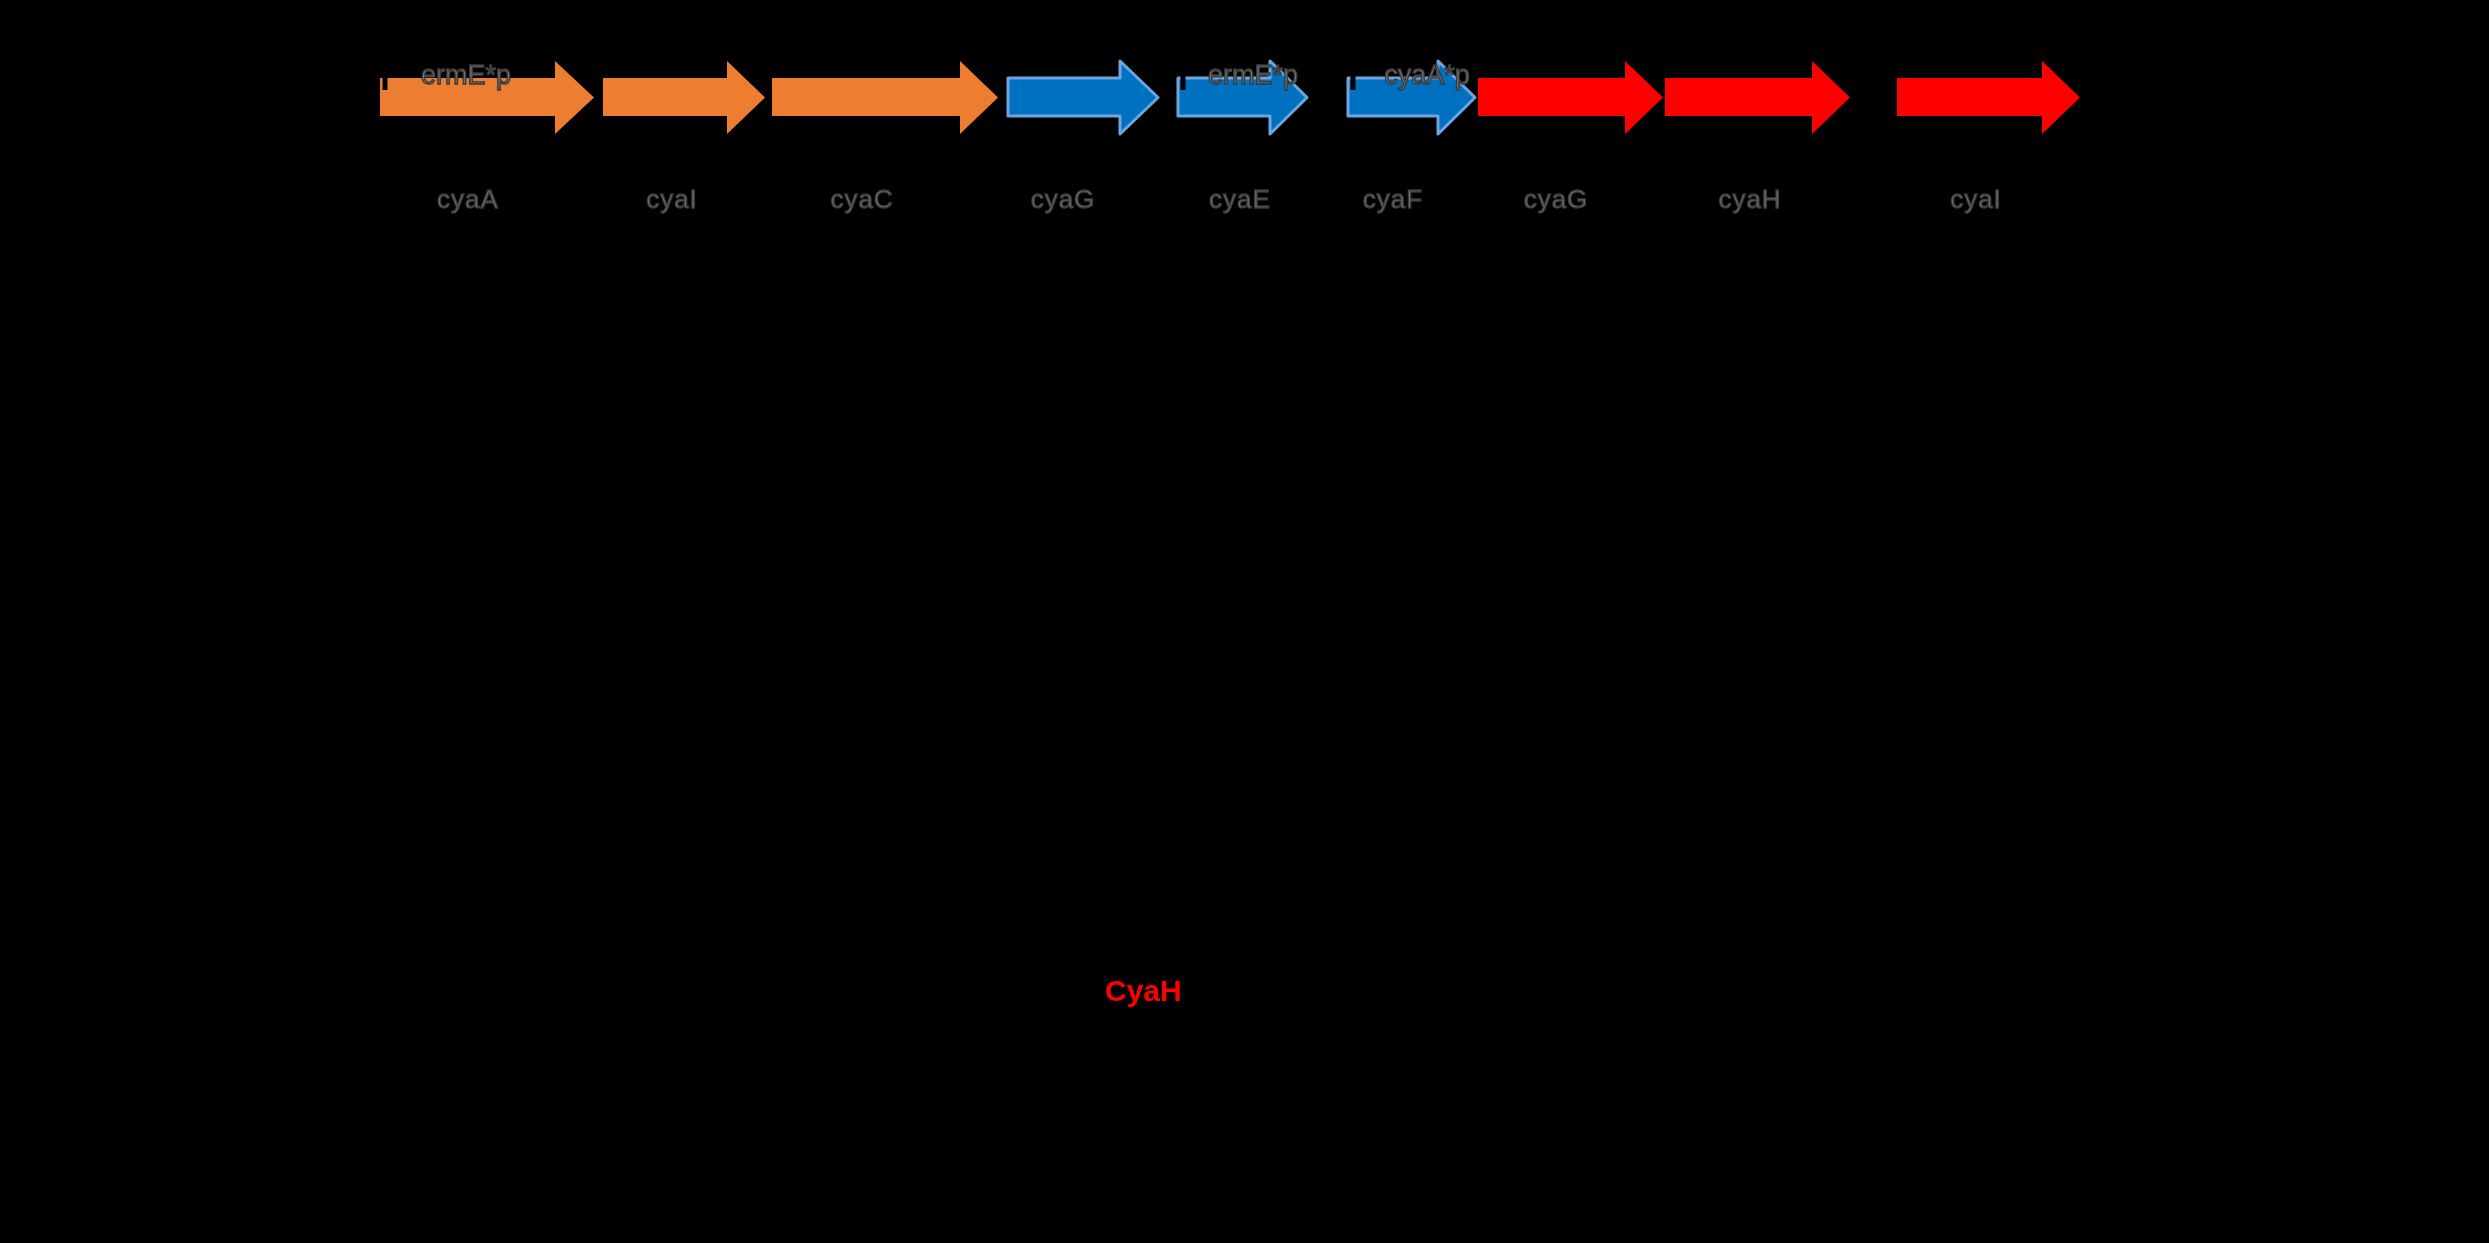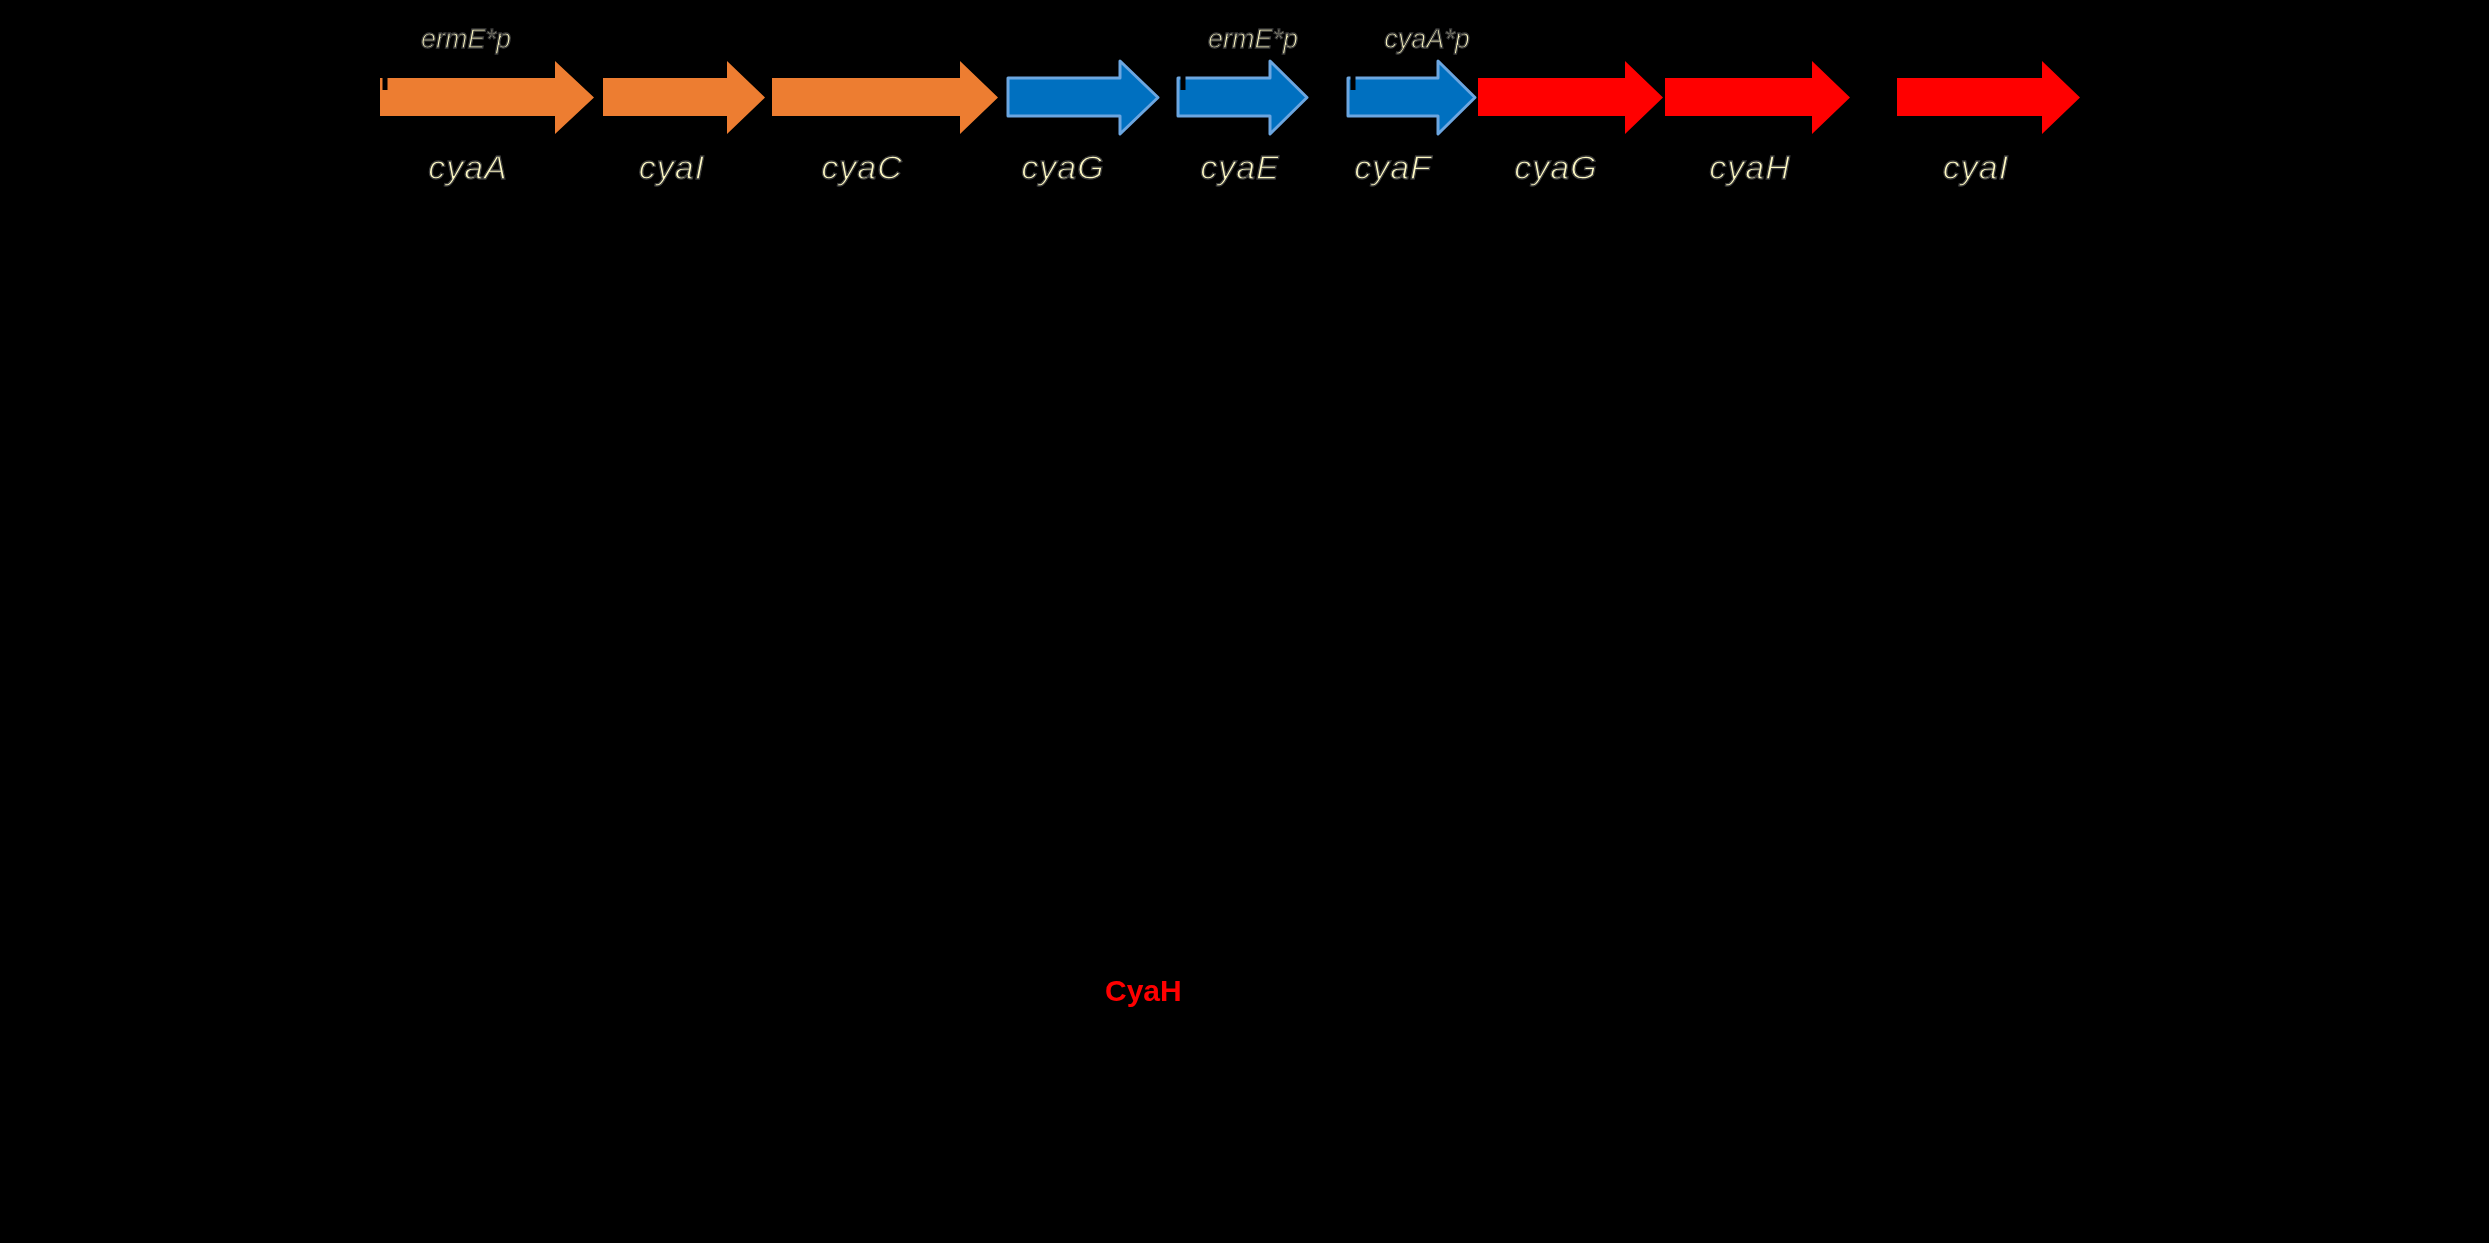--- a/index.html
+++ b/index.html
@@ -11,29 +11,29 @@
     background:#000000;
     overflow:hidden;
     font-family:"Liberation Sans", sans-serif;
   }
   svg.layer{
     position:absolute; left:0; top:0;
   }
   
   .ghost-text{
     position:absolute;
-    color:#fef9c3;
+    color:#737373;
     -webkit-text-stroke:1.3px #3a3a3a;
     text-shadow:0 0 1px #232323;
-    font-style:italic;
     white-space:nowrap;
     transform:translateX(-50%);
+    margin-top:36px;
   }
   .gene-label{
-    font-size:34px;
+    font-size:26px;
     top:148px;
     letter-spacing:1px;
   }
   .promoter-label{
     font-size:27px;
     top:24px;
   }
   .enzyme-label{
     position:absolute;
     left:1105px; top:974px;

